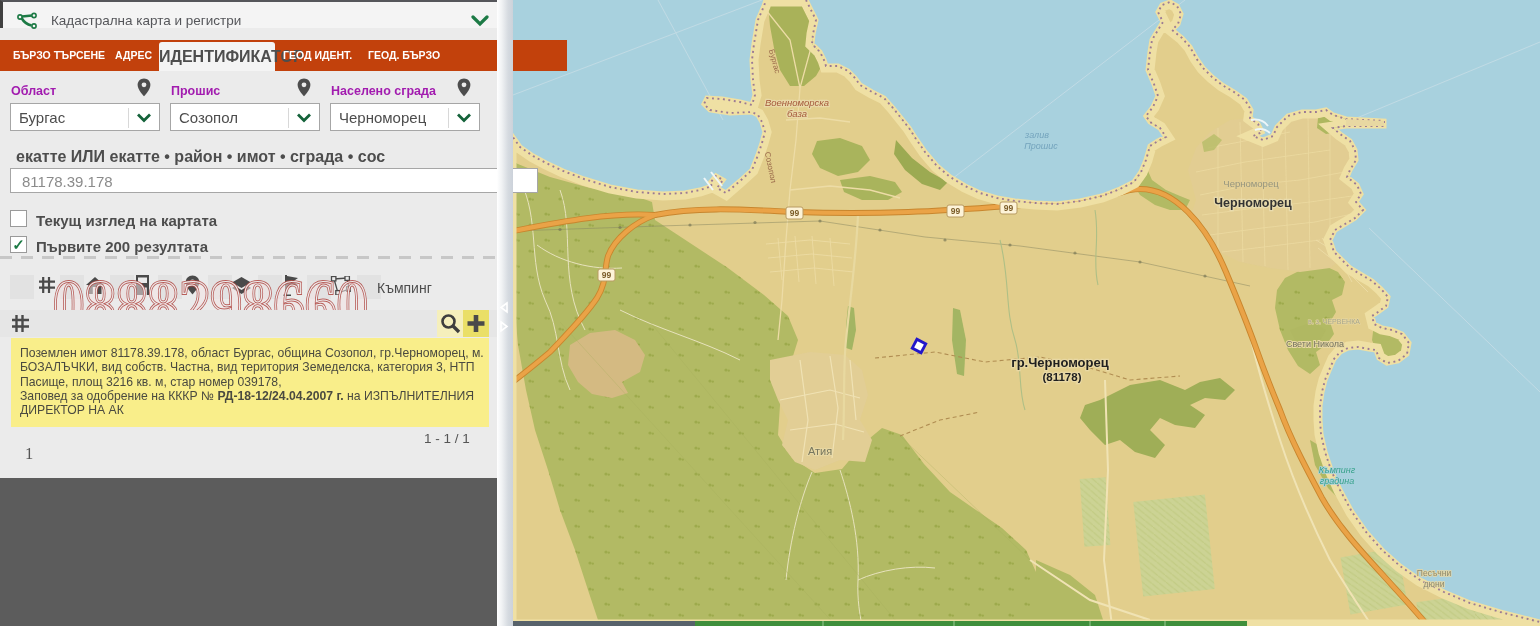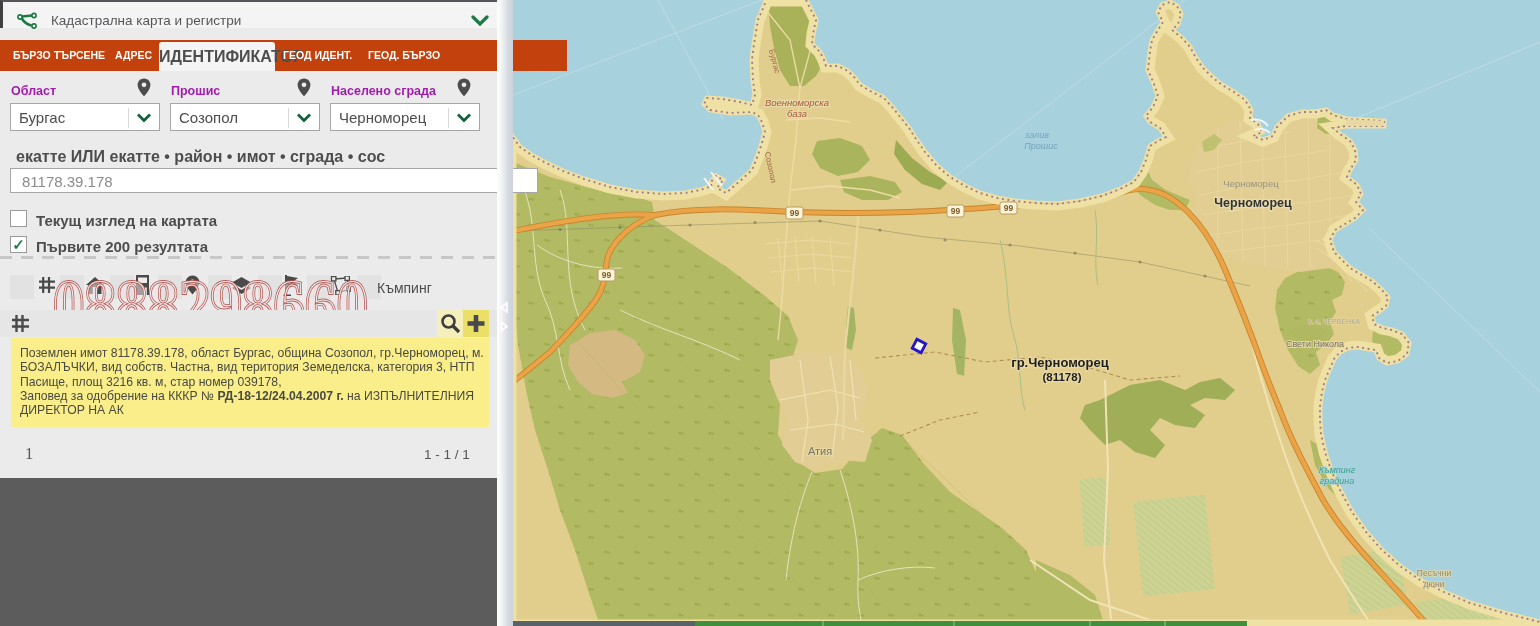--- a/index.html
+++ b/index.html
@@ -27,21 +27,21 @@
 .vs{position:absolute;left:377px;top:280px;font-size:14px;color:#4d4d4d}
 .wm,.wm2{position:absolute;left:53px;top:265px;font-size:70px;font-weight:bold;letter-spacing:0;z-index:1;font-family:"Liberation Serif",serif;transform:scaleX(0.9);transform-origin:0 0}
 .wm{color:rgba(243,228,228,0.55);-webkit-text-stroke:3px rgba(174,68,64,0.85)}
 .wm2{color:transparent;-webkit-text-stroke:1.2px #eeeeee}
 .reshdr{position:absolute;left:0;top:310px;width:497px;height:27px;background:#e6e6e6;z-index:2}
 .restxt{position:absolute;left:33px;top:6px;font-size:14px;color:#4f4f4f}
 .magbtn{position:absolute;left:437px;top:0;width:26px;height:27px;background:#f5efbc}
 .plusbtn{position:absolute;left:463px;top:0;width:26px;height:27px;background:#eadf67}
 .yellow{position:absolute;left:11px;top:338px;width:478px;height:89px;background:#f9ee8a;z-index:2;padding:8px 9px;font-size:12.2px;line-height:14.3px;color:#4a4a40;white-space:nowrap;overflow:hidden}
 .pg1{position:absolute;left:25px;top:444px;font-size:16.5px;color:#555;font-family:"Liberation Serif",serif}
-.pg2{position:absolute;left:424px;top:447px;font-size:13.5px;color:#555}
+.pg2{position:absolute;left:424px;top:431px;font-size:13.5px;color:#555}
 .foot{position:absolute;left:0;top:478px;width:497px;height:148px;background:#5c5c5c}
 </style>
 </head>
 <body>
 <div id="maplayer">
 <svg width="1540" height="626" viewBox="0 0 1540 626">
 <defs>
 <pattern id="tr" width="30" height="26" patternUnits="userSpaceOnUse">
 <circle cx="6" cy="6" r="1.6" fill="#9daa4c"></circle>
           <circle cx="8.8" cy="6.6" r="1.2" fill="#9daa4c"></circle>

